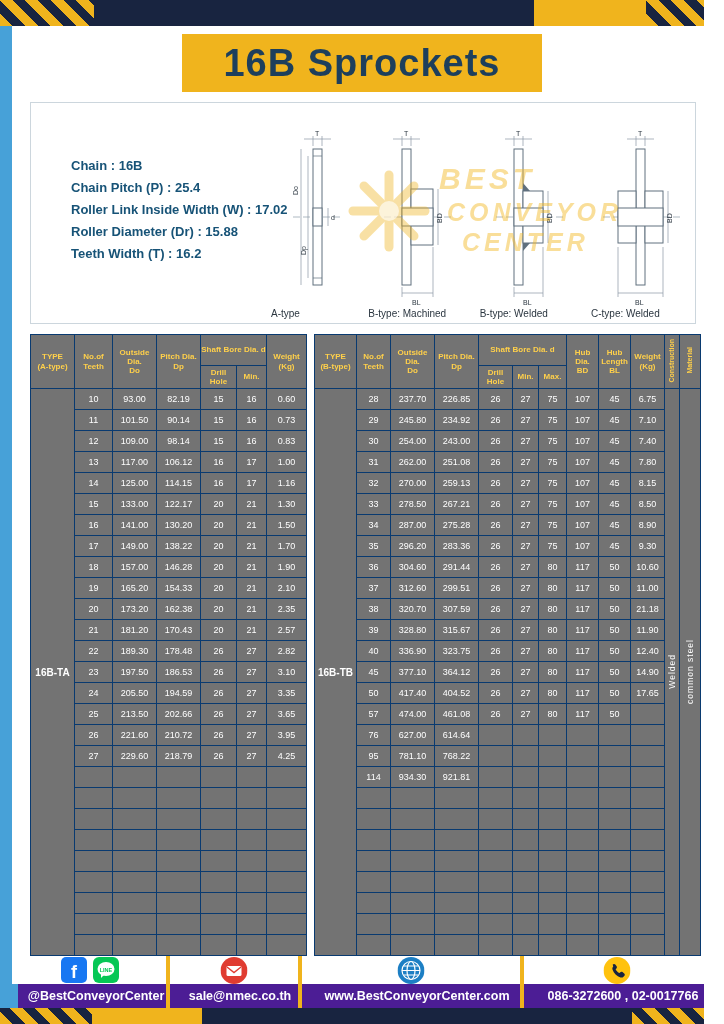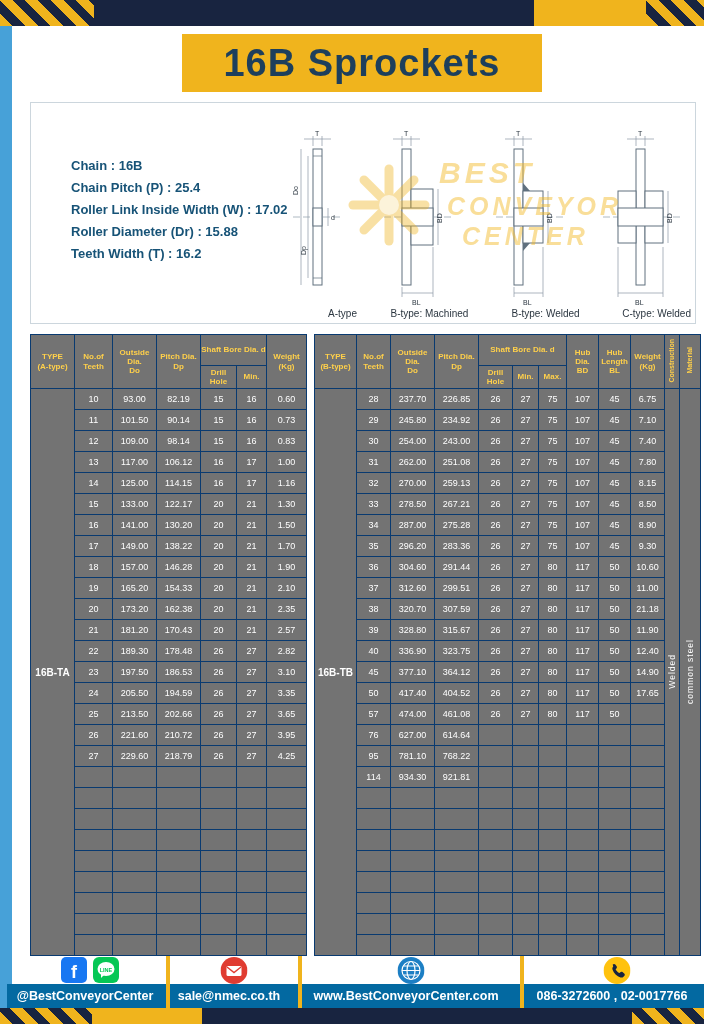--- a/index.html
+++ b/index.html
@@ -17,23 +17,23 @@
   .content-main{position:absolute;left:12px;top:26px;width:700px;height:930px;background:#ffffff;}
 
   
   .title-banner{position:absolute;left:182px;top:34px;width:360px;height:58px;background:#f0b41d;display:flex;align-items:center;justify-content:center;z-index:2;}
   .title-banner h1{margin:0;font-size:38px;font-weight:bold;color:#1d3f5c;letter-spacing:1px;}
 
   
   .spec-panel{position:absolute;left:30px;top:102px;width:664px;height:220px;background:#fff;border:1px solid #ccd6dd;z-index:1;}
   .spec-text{position:absolute;left:16px;top:52px;color:#175377;font-size:13px;font-weight:bold;line-height:22px;white-space:nowrap;margin-left:24px;}
   .drawings{position:absolute;left:240px;top:4px;width:420px;height:212px;display:flex;justify-content:space-between;align-items:flex-end;z-index:2;}
-  .drawings figure{margin:0;display:flex;flex-direction:column;align-items:flex-end;}
+  .drawings figure{margin:0;display:flex;flex-direction:column;align-items:flex-start;}
   .drawings figcaption{font-size:10px;color:#2b3640;margin-top:1px;white-space:nowrap;}
-  .watermark{position:absolute;left:316px;top:40px;width:320px;height:140px;z-index:3;pointer-events:none;}
+  .watermark{position:absolute;left:316px;top:46px;width:320px;height:140px;z-index:3;pointer-events:none;}
   .wm-text{position:absolute;left:92px;top:12px;font-style:italic;font-weight:bold;color:rgba(242,181,29,0.45);letter-spacing:4px;line-height:1.2;}
   .wm-text .l1{font-size:30px;}
   .wm-text .l2{font-size:25px;padding-left:8px;}
   .wm-text .l3{font-size:25px;margin-left:23px;}
 
   
   .tables{position:absolute;left:0;top:334px;width:724px;height:622px;overflow:hidden;z-index:1;}
   table{border-collapse:collapse;table-layout:fixed;position:absolute;top:0;background:#737373;}
   #tblA{left:30px;}
   #tblB{left:314px;}
@@ -41,21 +41,21 @@
   th{color:#ffd04a;font-weight:bold;font-size:8px;white-space:pre-line;line-height:1.15;height:30px;}
   th.sub{height:22px;}
   td{font-size:9px;height:20px;}
   td.type-cell{font-size:10px;font-weight:bold;}
   .vtext{writing-mode:vertical-rl;transform:rotate(180deg);display:inline-block;}
   th.rot-head .vtext{font-size:7px;letter-spacing:0;}
   td.rot-cell .vtext{font-size:8.5px;letter-spacing:1px;}
 
   
   .footer-icons{position:absolute;left:12px;top:956px;width:700px;height:28px;background:#fff;z-index:8;}
-  .footer-bar{position:absolute;left:7px;top:984px;width:700px;height:24px;background:#0369a1;z-index:8;}
+  .footer-bar{position:absolute;left:18px;top:984px;width:700px;height:24px;background:#4c1d95;z-index:8;}
   .fgroup{position:absolute;top:1px;transform:translateX(-50%);display:flex;gap:6px;align-items:center;}
   .ftext{position:absolute;top:0;transform:translateX(-50%);line-height:24px;color:#fff;font-weight:bold;font-size:12.5px;white-space:nowrap;}
   .fsep{position:absolute;width:4px;top:956px;height:52px;background:#f0b41d;z-index:9;}
 
   svg text{font-family:"Liberation Sans",sans-serif;}
 </style>
 </head>
 <body>
 
 <div class="page">

